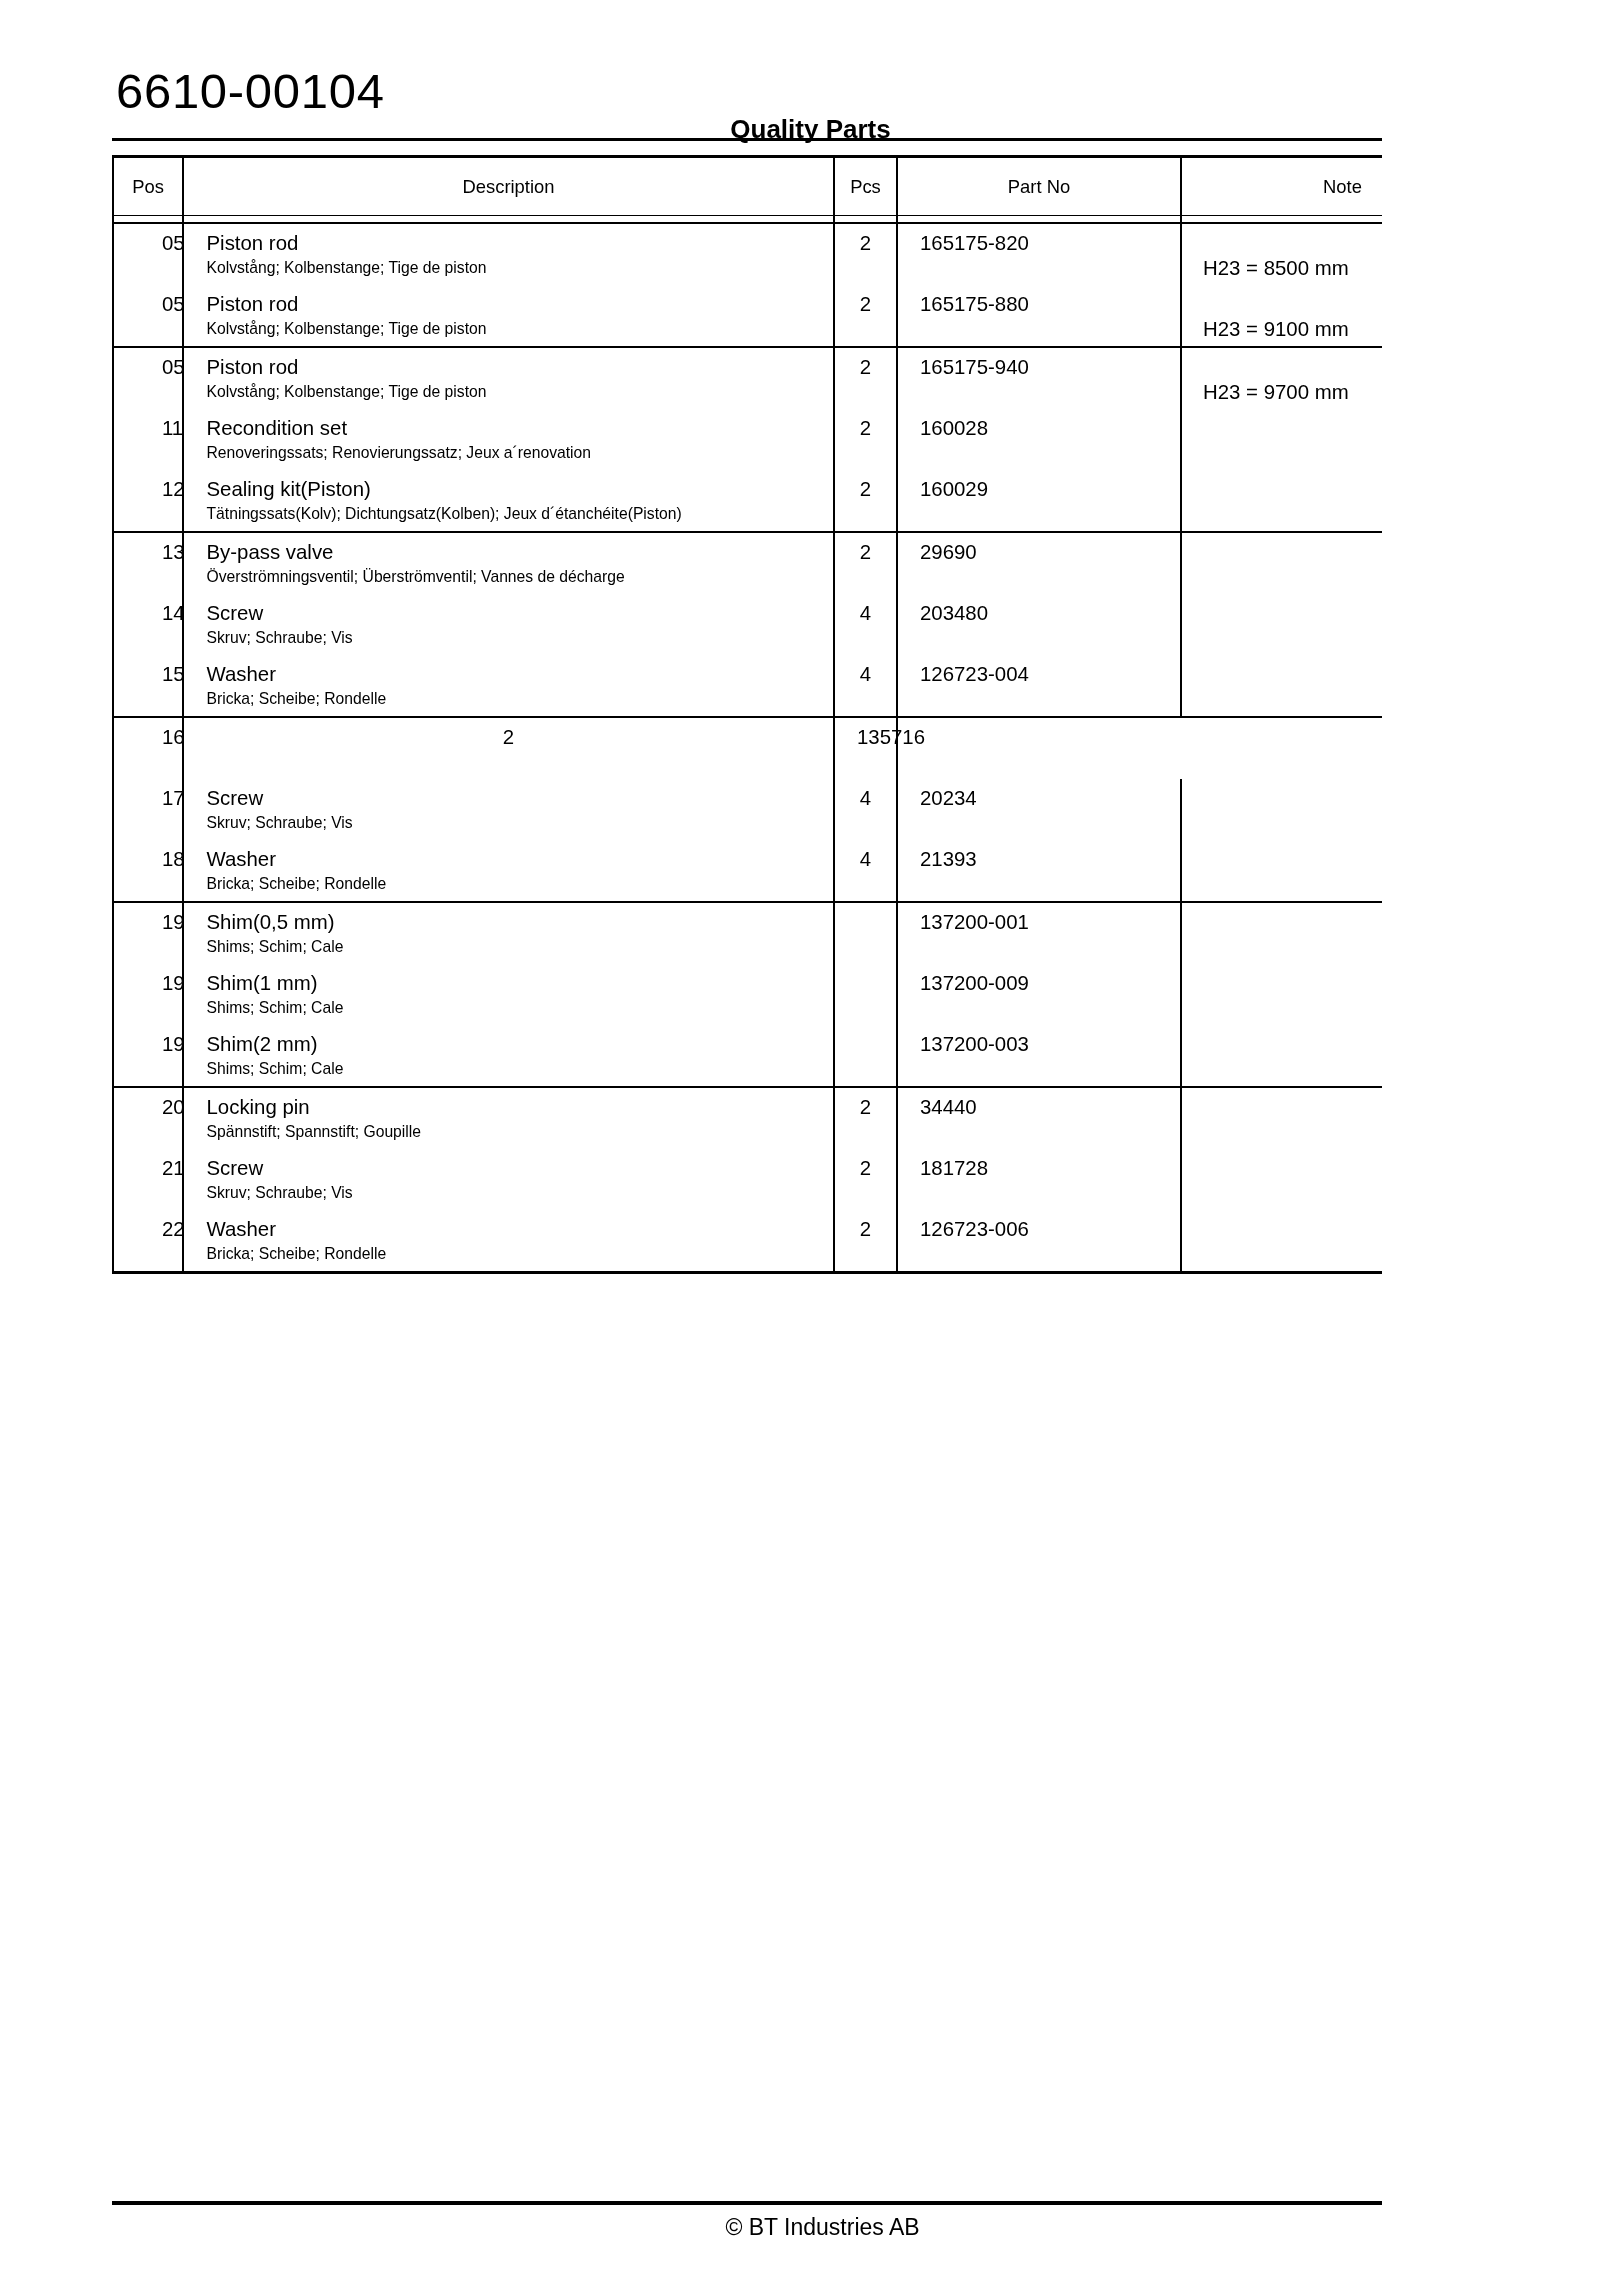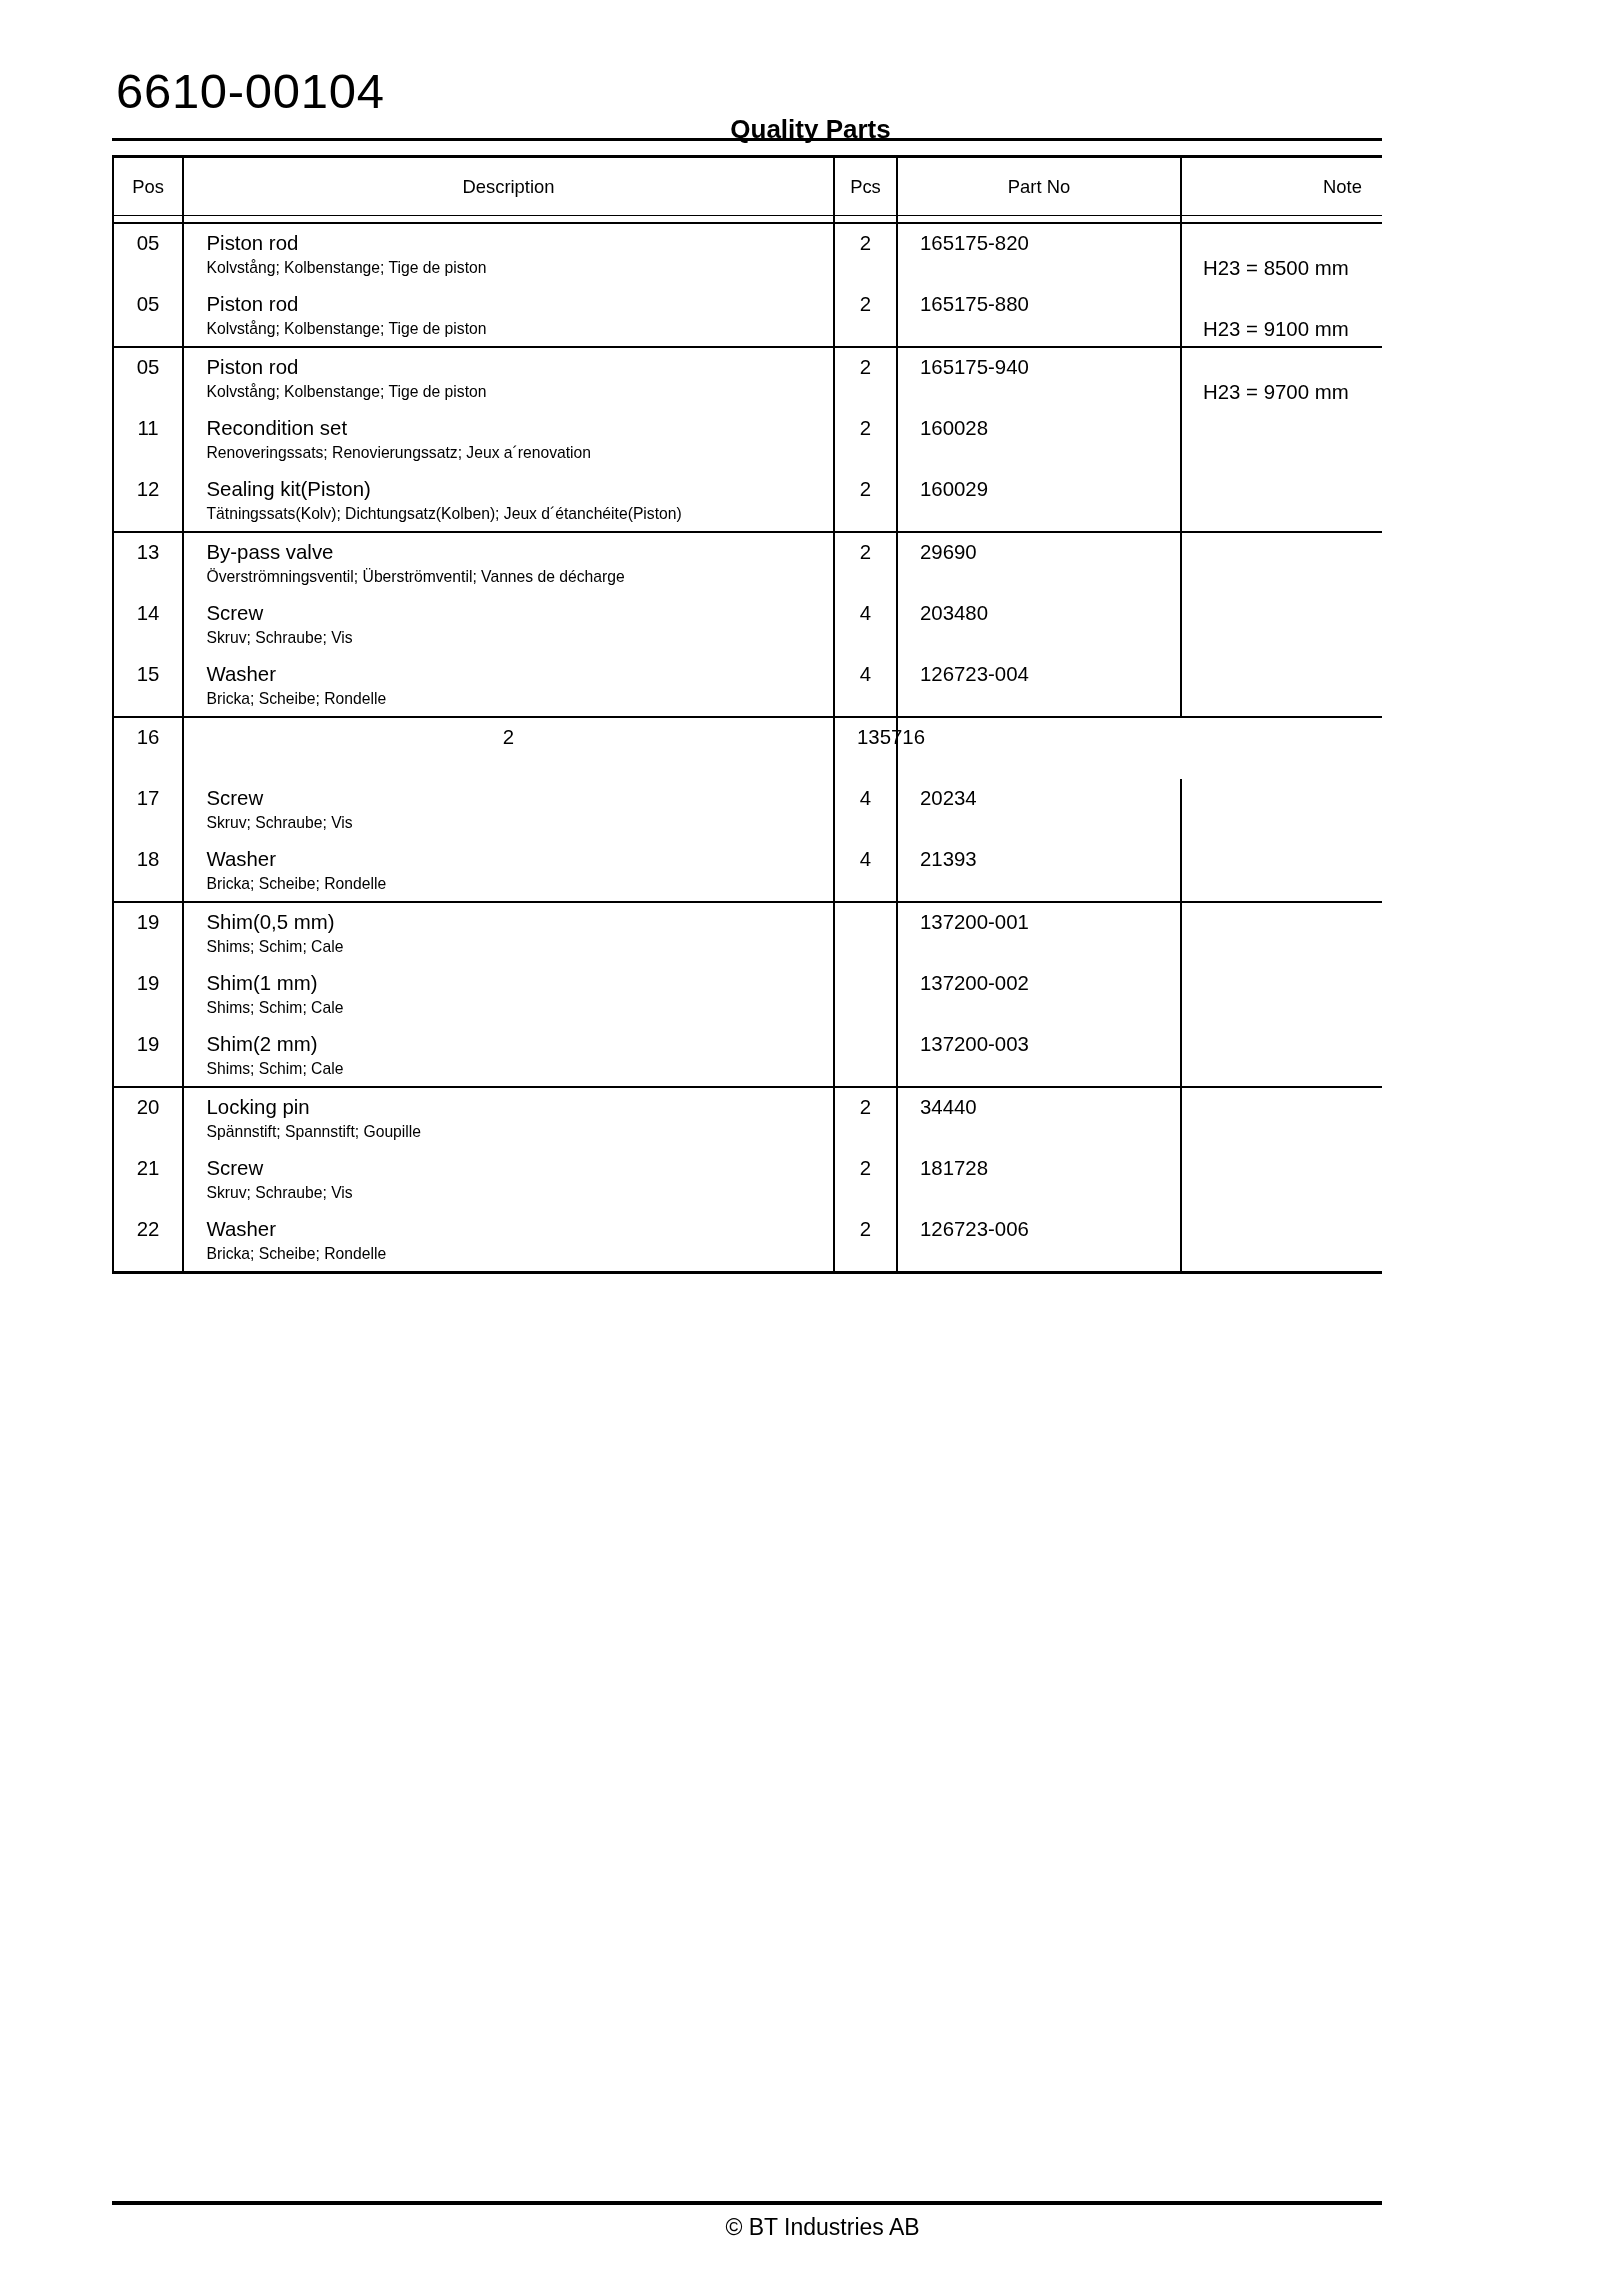--- a/index.html
+++ b/index.html
@@ -79,21 +79,21 @@
 
   .group { border-top: 2px solid #000000; }
 
   .row { min-height: 61px; }
   .cell {
     border-right: 2px solid #000000;
     padding-top: 6.8px;
     box-sizing: border-box;
   }
   .cell:last-child { border-right: none; }
-  .cell.pos  { text-align: center; }
+  .cell.pos  { text-align: left; margin-left: 48px; }
   .cell.desc { padding-left: 22.5px; padding-right: 11px; }
   .cell.pcs  { text-align: center; }
   .cell.part { padding-left: 22px; }
   .cell.note { padding-left: 21px; margin-top: 25px; }
   .main {
     font-size: 20.4px;
     line-height: 24.5px;
     white-space: nowrap;
   }
   .sub {
@@ -373,21 +373,21 @@
       <span class="main">19</span>
     </div>
     <div class="cell desc">
       <div class="main">Shim(1 mm)</div>
       <div class="sub">Shims; Schim; Cale</div>
     </div>
     <div class="cell pcs">
       <span class="main"></span>
     </div>
     <div class="cell part">
-      <span class="main">137200-002</span>
+      <span class="main">137200-009</span>
     </div>
     <div class="cell note">
       <span class="main"></span>
     </div>
   </div>
           <div class="row">
     <div class="cell pos">
       <span class="main">19</span>
     </div>
     <div class="cell desc">

